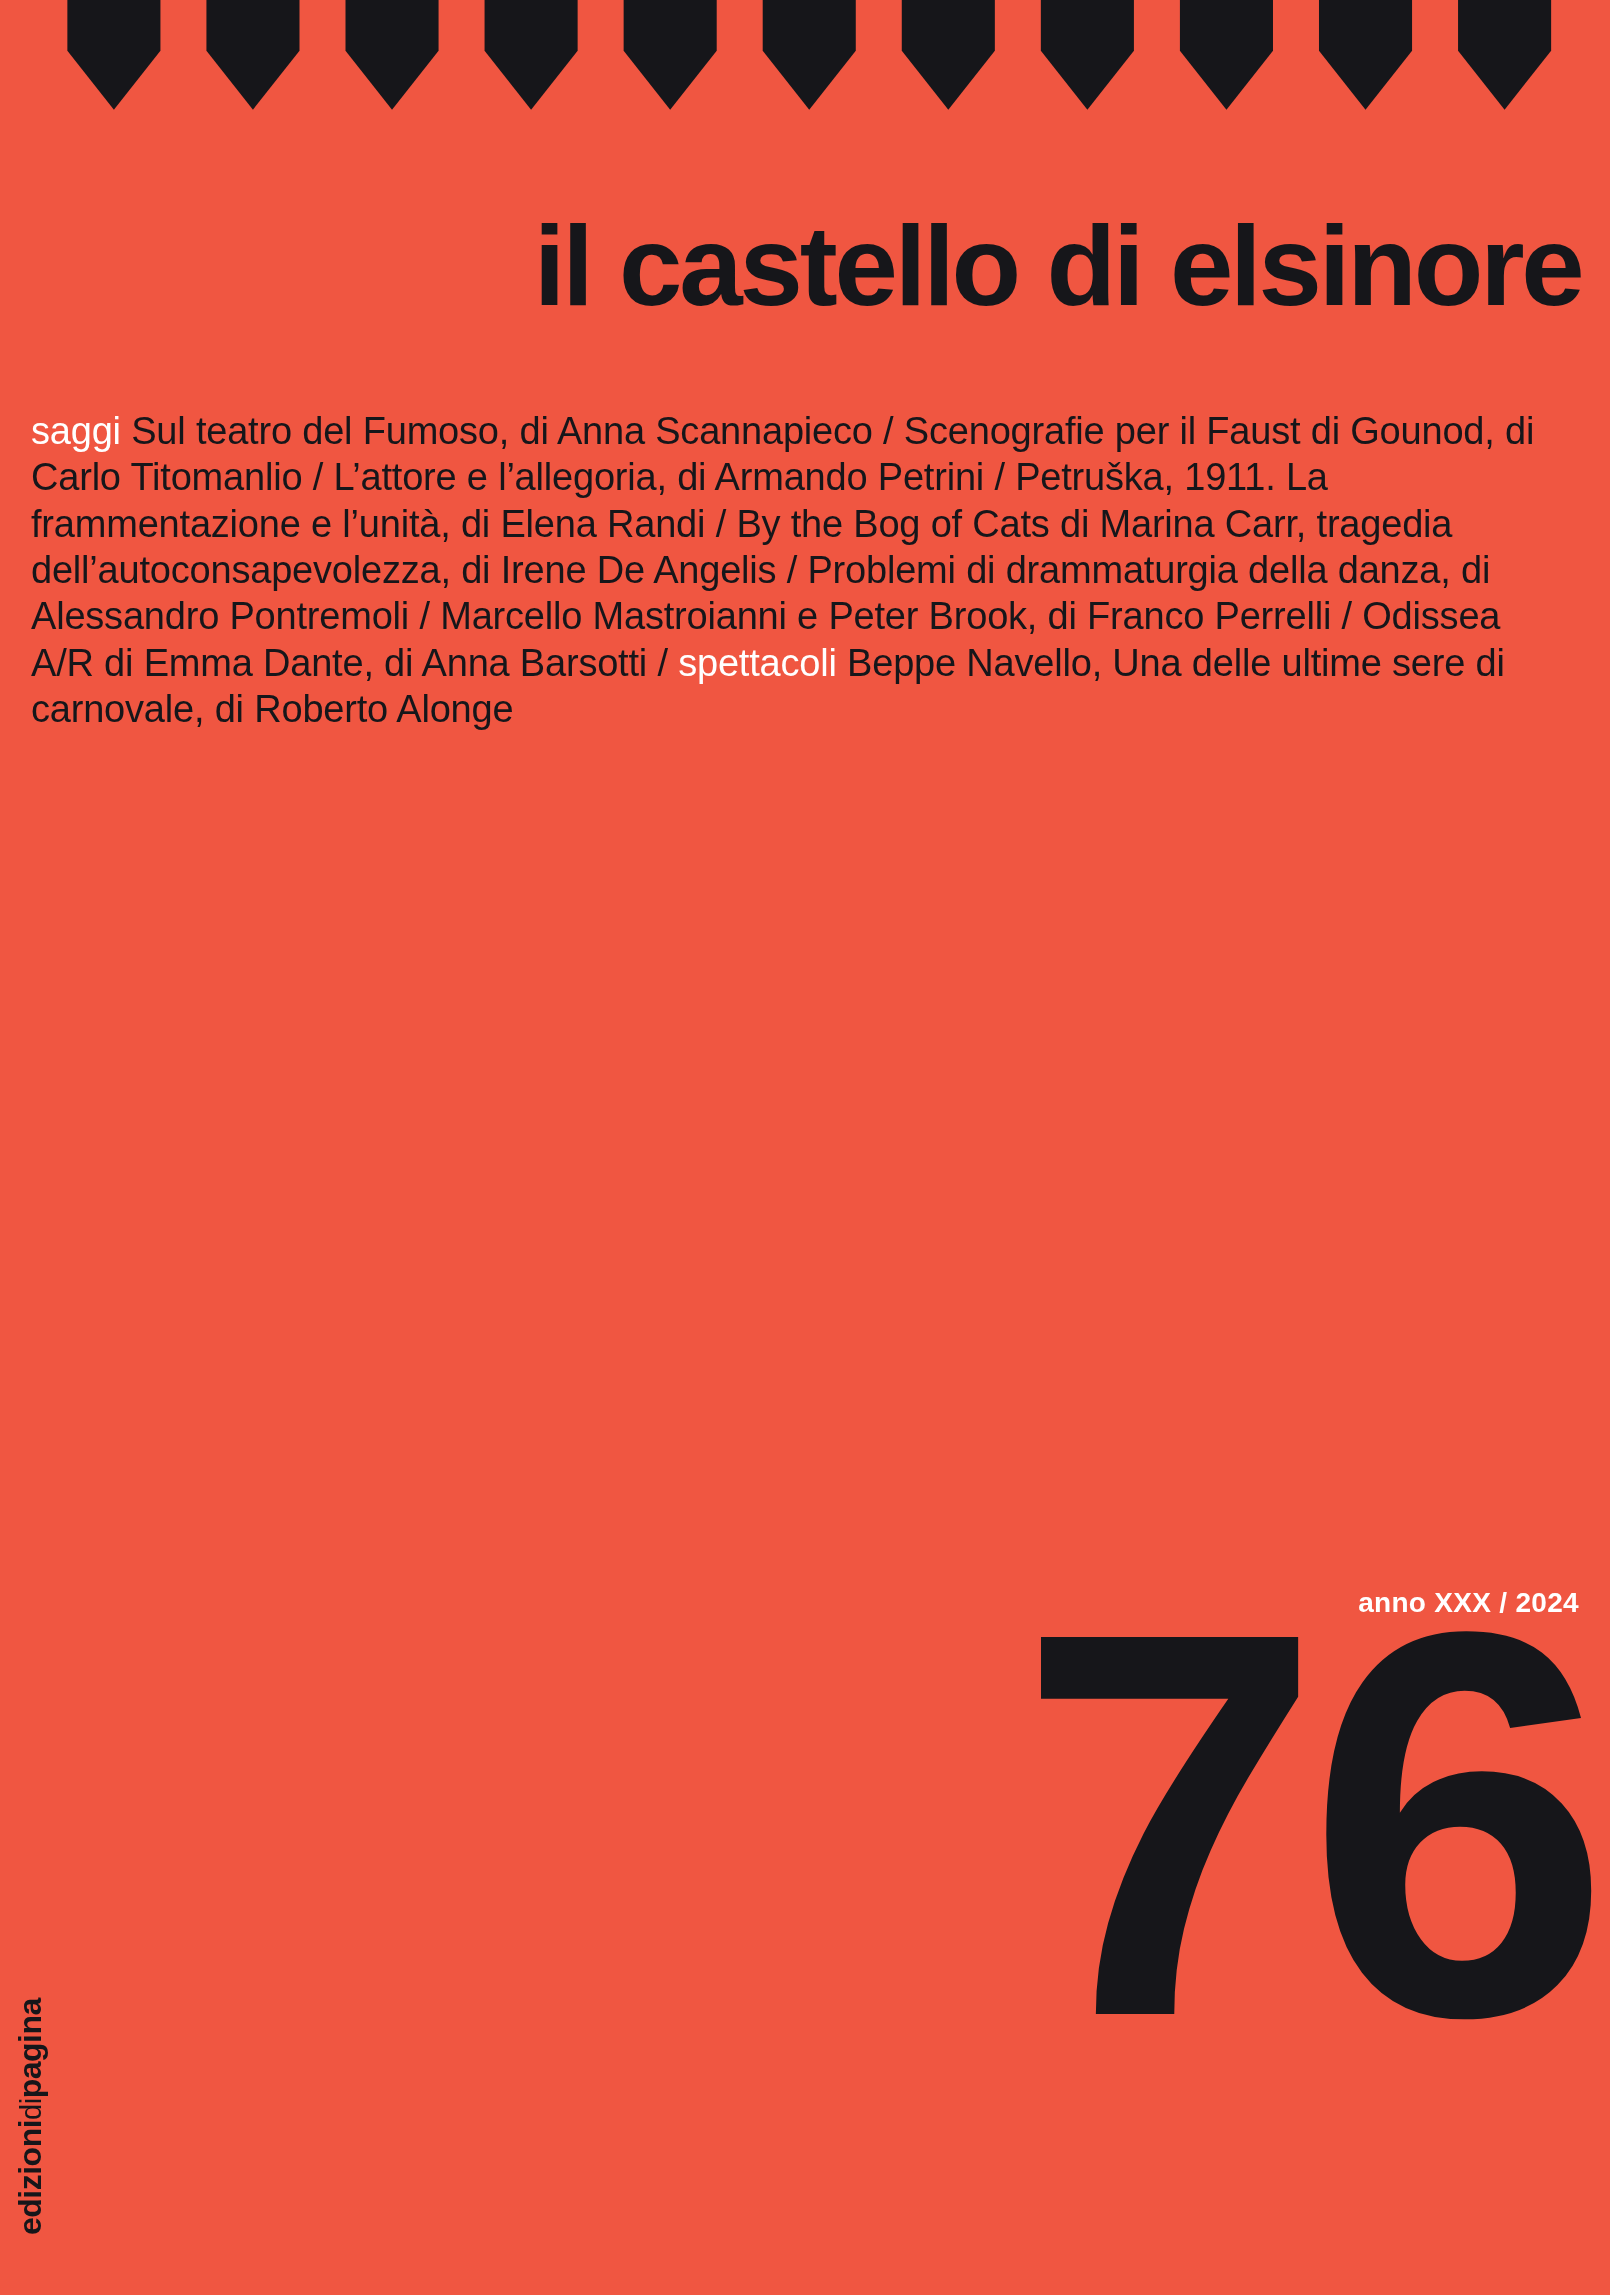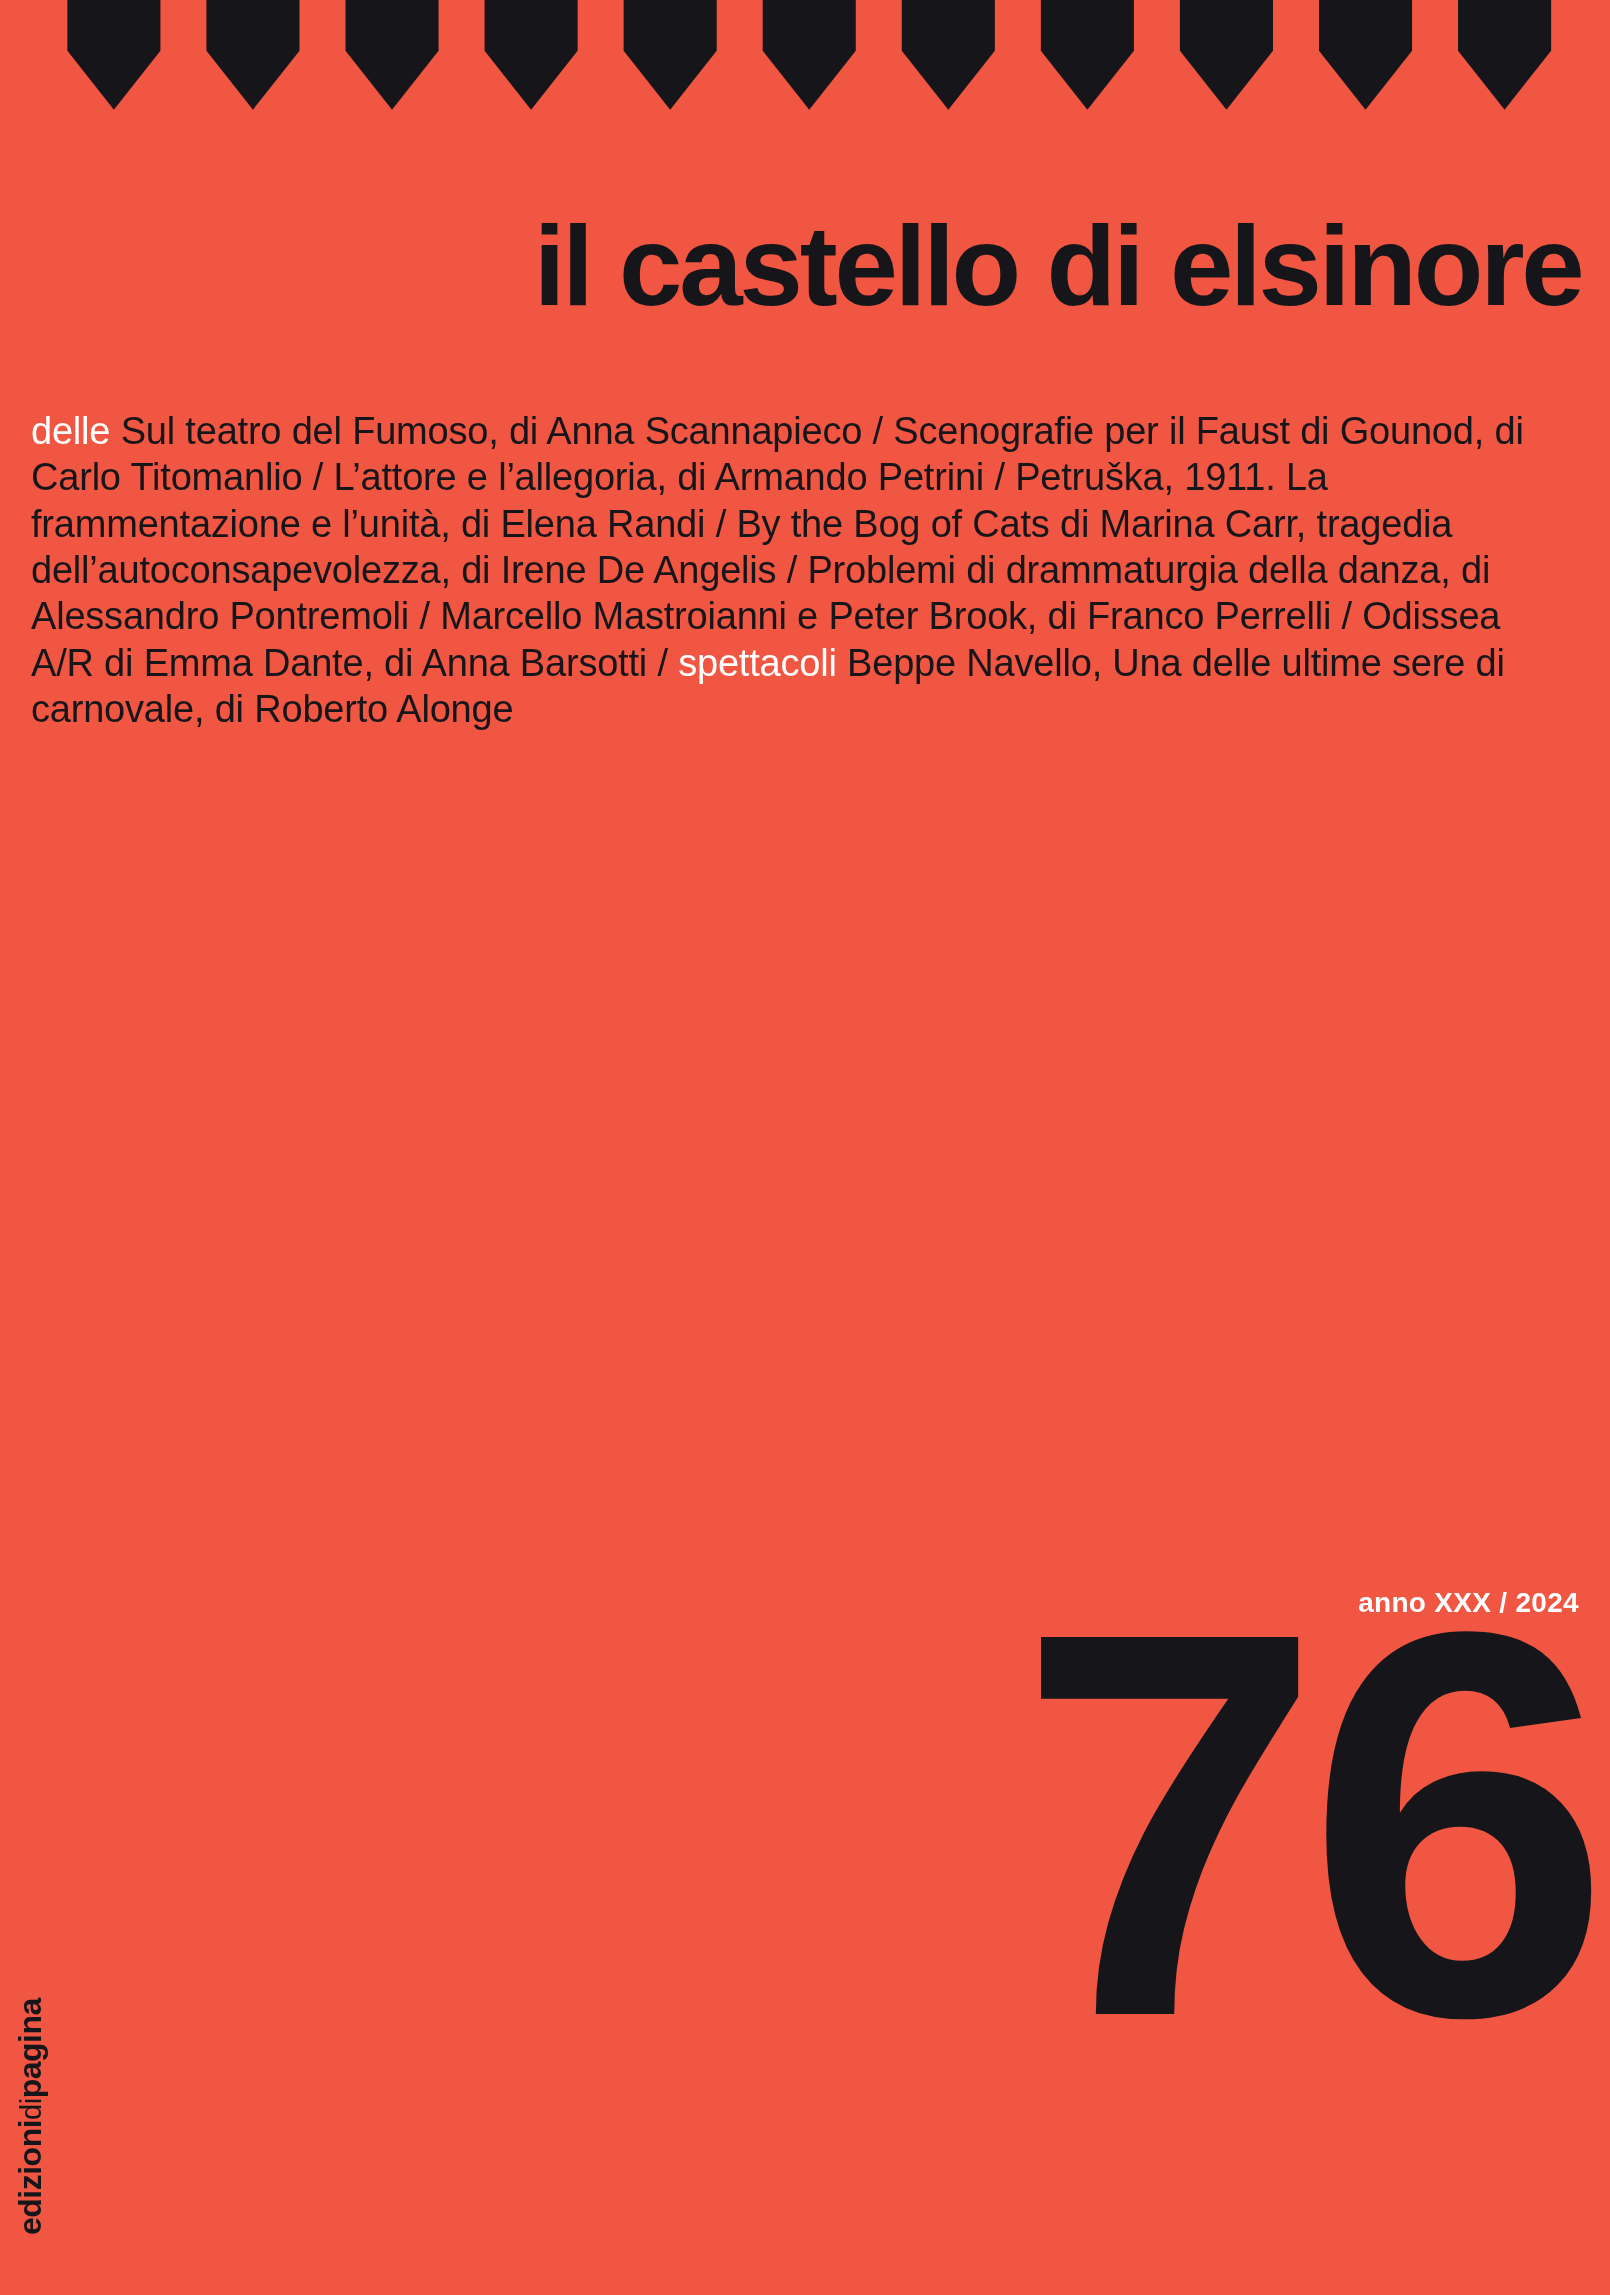--- a/index.html
+++ b/index.html
@@ -120,21 +120,21 @@
       <path d="M2200 -40 L2200 95 L2287 205 L2374 95 L2374 -40 Z"></path>
       <path d="M2460 -40 L2460 95 L2547 205 L2634 95 L2634 -40 Z"></path>
       <path d="M2720 -40 L2720 95 L2807 205 L2894 95 L2894 -40 Z"></path>
     </g>
   </svg>
 </div>
 
 <div class="masthead">il castello di elsinore</div>
 
 <div class="contents">
-  <span class="section">delle</span>
+  <span class="section">saggi</span>
   <span> Sul teatro del Fumoso, </span><span class="it">di Anna Scannapieco</span><span> / </span><span>Scenografie per il </span><span class="it">Faust</span><span> di Gounod, </span><span class="it">di Carlo Titomanlio</span><span> / </span><span>L’attore e l’allegoria, </span><span class="it">di Armando Petrini</span><span> / </span><span class="it">Petruška</span><span>, 1911. La frammentazione e l’unità, </span><span class="it">di Elena Randi</span><span> / </span><span class="it">By the Bog of Cats</span><span> di Marina Carr, tragedia dell’autoconsapevolezza, </span><span class="it">di Irene De Angelis</span><span> / </span><span>Problemi di drammaturgia della danza, </span><span class="it">di Alessandro Pontremoli</span><span> / </span><span>Marcello Mastroianni e Peter Brook, </span><span class="it">di Franco Perrelli</span><span> / </span><span class="it">Odissea A/R</span><span> di Emma Dante, </span><span class="it">di Anna Barsotti</span><span> / </span><span class="section">spettacoli</span><span> Beppe Navello, </span><span class="it">Una delle ultime sere di carnovale,</span><span> </span><span class="it">di Roberto Alonge</span>
 </div>
 
 <div class="issue-meta">anno XXX / 2024</div>
 
 <div class="issue-number">76</div>
 
 <div class="publisher">
   <span>edizioni</span><span class="thin">di</span><span>pagina</span>
 </div>

